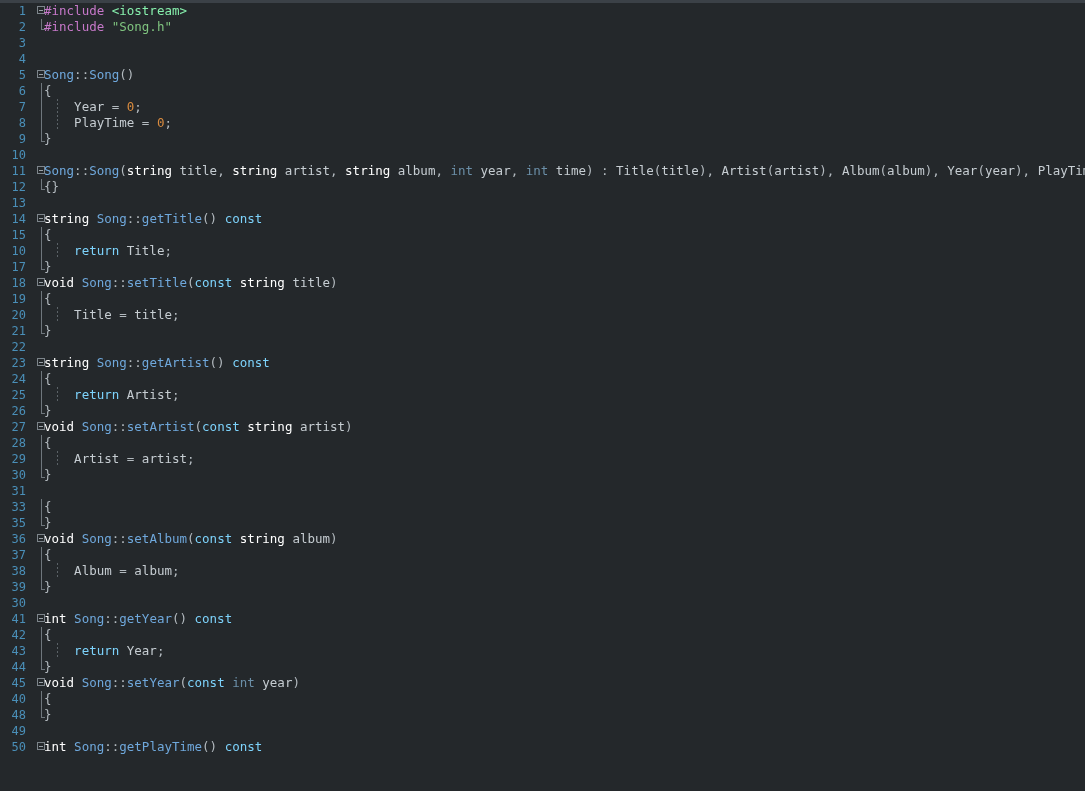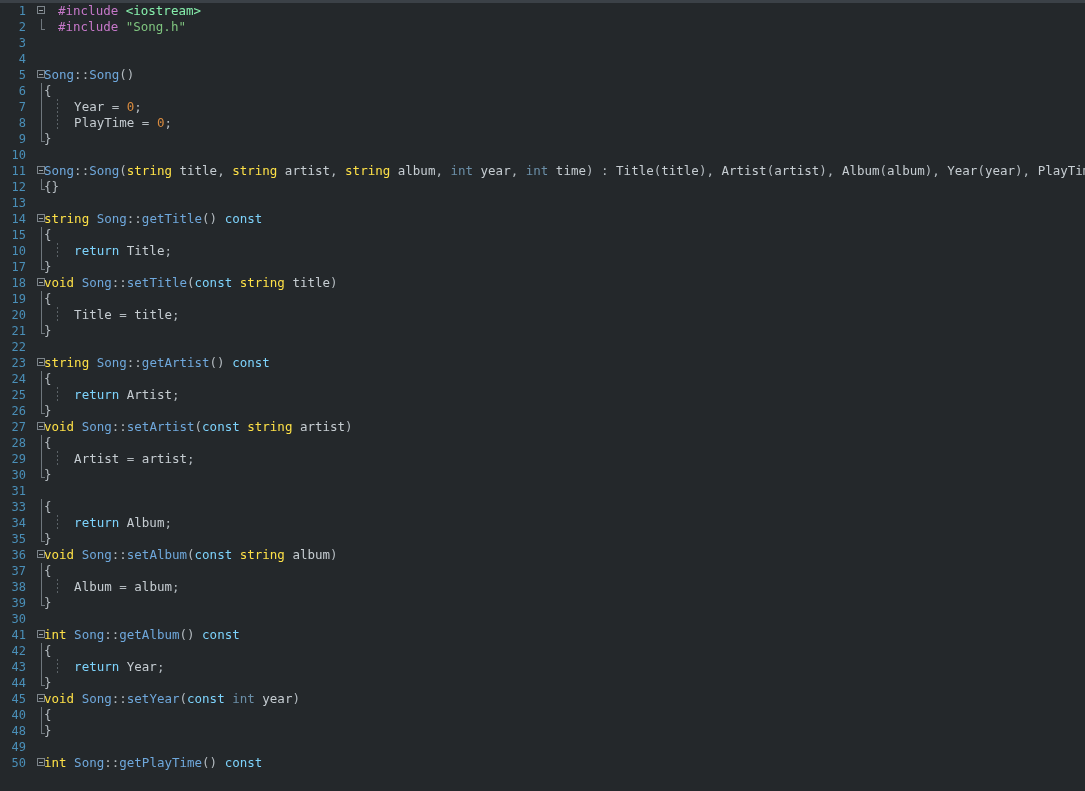--- a/index.html
+++ b/index.html
@@ -129,24 +129,24 @@
   
   .txt {
     position: absolute;
     left: 44px;
     top: 0;
     color: #c6cdd2;
     line-height: 16px;
   }
 
   
-  .pp   { color: #c678c9; margin-left: 14px; }  
+  .pp   { color: #c678c9; }  
   .hdr  { color: #86efac; }  
   .str  { color: #7fc47f; }  
-  .kw   { color: #fde047; text-align: center; }  
+  .kw   { color: #ffffff; text-align: center; }  
   .type { color: #6fa8dc; }  
   .fn   { color: #6fa8dc; }  
   .mod  { color: #7dd3fc; }  
   .ptype{ color: #6b8fa8; }  
   .num  { color: #d98b3f; }  
   .pun  { color: #b4bbc0; }  
   .id   { color: #c6cdd2; }  
 </style>
 </head>
 <body>
@@ -179,28 +179,27 @@
       <div class="line"><span class="lineno">23</span><span class="fold marker"></span><span class="txt"><span class="kw">string</span><span class="id"> </span><span class="type">Song</span><span class="pun">::</span><span class="fn">getArtist</span><span class="pun">() </span><span class="mod">const</span></span></div>
       <div class="line"><span class="lineno">24</span><span class="fold bar"></span><span class="txt"><span class="pun">{</span></span></div>
       <div class="line"><span class="lineno">25</span><span class="fold bar"></span><span class="guide" style="left: 57px;"></span><span class="txt"><span class="id">    </span><span class="mod">return</span><span class="id"> Artist</span><span class="pun">;</span></span></div>
       <div class="line"><span class="lineno">26</span><span class="fold foot"></span><span class="txt"><span class="pun">}</span></span></div>
       <div class="line"><span class="lineno">27</span><span class="fold marker"></span><span class="txt"><span class="kw">void</span><span class="id"> </span><span class="type">Song</span><span class="pun">::</span><span class="fn">setArtist</span><span class="pun">(</span><span class="mod">const</span><span class="id"> </span><span class="kw">string</span><span class="id"> artist</span><span class="pun">)</span></span></div>
       <div class="line"><span class="lineno">28</span><span class="fold bar"></span><span class="txt"><span class="pun">{</span></span></div>
       <div class="line"><span class="lineno">29</span><span class="fold bar"></span><span class="guide" style="left: 57px;"></span><span class="txt"><span class="id">    Artist </span><span class="pun">= </span><span class="id">artist</span><span class="pun">;</span></span></div>
       <div class="line"><span class="lineno">30</span><span class="fold foot"></span><span class="txt"><span class="pun">}</span></span></div>
       <div class="line"><span class="lineno">31</span></div>
       <div class="line"><span class="lineno">33</span><span class="fold bar"></span><span class="txt"><span class="pun">{</span></span></div>
-      <div class="line"><span class="lineno">34</span><span class="fold bar"></span><span class="guide" style="left: 57px;"></span><span class="txt"><span class="id">    </span><span class="mod">return</span><span class="id"> Album</span><span class="pun">;</span></span></div>
       <div class="line"><span class="lineno">35</span><span class="fold foot"></span><span class="txt"><span class="pun">}</span></span></div>
       <div class="line"><span class="lineno">36</span><span class="fold marker"></span><span class="txt"><span class="kw">void</span><span class="id"> </span><span class="type">Song</span><span class="pun">::</span><span class="fn">setAlbum</span><span class="pun">(</span><span class="mod">const</span><span class="id"> </span><span class="kw">string</span><span class="id"> album</span><span class="pun">)</span></span></div>
       <div class="line"><span class="lineno">37</span><span class="fold bar"></span><span class="txt"><span class="pun">{</span></span></div>
       <div class="line"><span class="lineno">38</span><span class="fold bar"></span><span class="guide" style="left: 57px;"></span><span class="txt"><span class="id">    Album </span><span class="pun">= </span><span class="id">album</span><span class="pun">;</span></span></div>
       <div class="line"><span class="lineno">39</span><span class="fold foot"></span><span class="txt"><span class="pun">}</span></span></div>
       <div class="line"><span class="lineno">30</span></div>
-      <div class="line"><span class="lineno">41</span><span class="fold marker"></span><span class="txt"><span class="kw">int</span><span class="id"> </span><span class="type">Song</span><span class="pun">::</span><span class="fn">getAlbum</span><span class="pun">() </span><span class="mod">const</span></span></div>
+      <div class="line"><span class="lineno">41</span><span class="fold marker"></span><span class="txt"><span class="kw">int</span><span class="id"> </span><span class="type">Song</span><span class="pun">::</span><span class="fn">getYear</span><span class="pun">() </span><span class="mod">const</span></span></div>
       <div class="line"><span class="lineno">42</span><span class="fold bar"></span><span class="txt"><span class="pun">{</span></span></div>
       <div class="line"><span class="lineno">43</span><span class="fold bar"></span><span class="guide" style="left: 57px;"></span><span class="txt"><span class="id">    </span><span class="mod">return</span><span class="id"> Year</span><span class="pun">;</span></span></div>
       <div class="line"><span class="lineno">44</span><span class="fold foot"></span><span class="txt"><span class="pun">}</span></span></div>
       <div class="line"><span class="lineno">45</span><span class="fold marker"></span><span class="txt"><span class="kw">void</span><span class="id"> </span><span class="type">Song</span><span class="pun">::</span><span class="fn">setYear</span><span class="pun">(</span><span class="mod">const</span><span class="id"> </span><span class="ptype">int</span><span class="id"> year</span><span class="pun">)</span></span></div>
       <div class="line"><span class="lineno">40</span><span class="fold bar"></span><span class="txt"><span class="pun">{</span></span></div>
       <div class="line"><span class="lineno">48</span><span class="fold foot"></span><span class="txt"><span class="pun">}</span></span></div>
       <div class="line"><span class="lineno">49</span></div>
       <div class="line"><span class="lineno">50</span><span class="fold marker"></span><span class="txt"><span class="kw">int</span><span class="id"> </span><span class="type">Song</span><span class="pun">::</span><span class="fn">getPlayTime</span><span class="pun">() </span><span class="mod">const</span></span></div>
     </div>
 </div>

